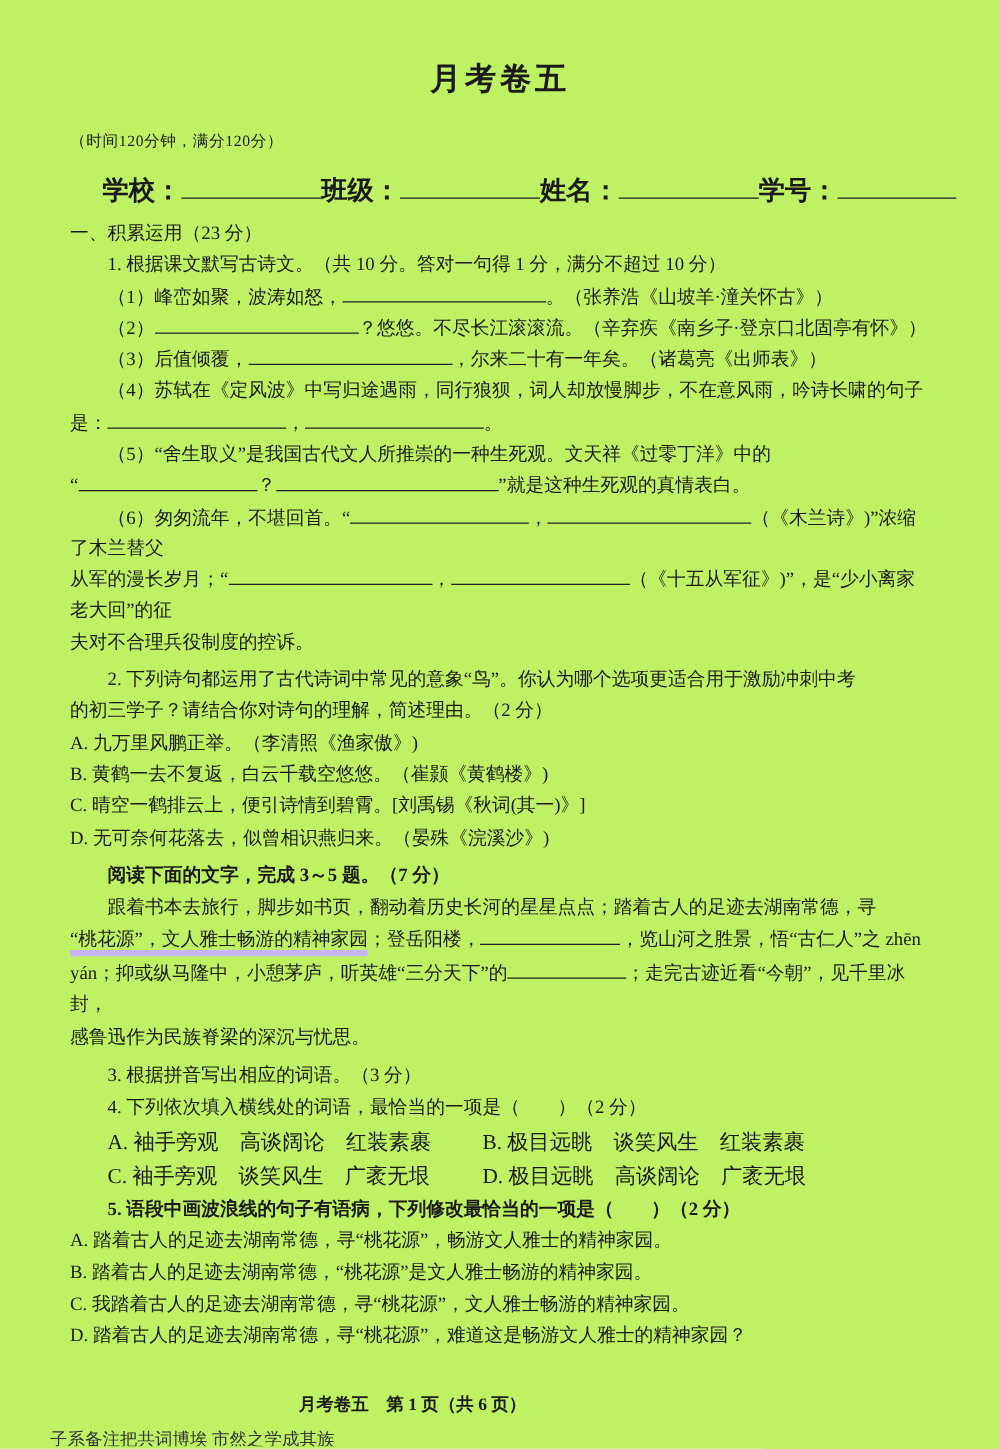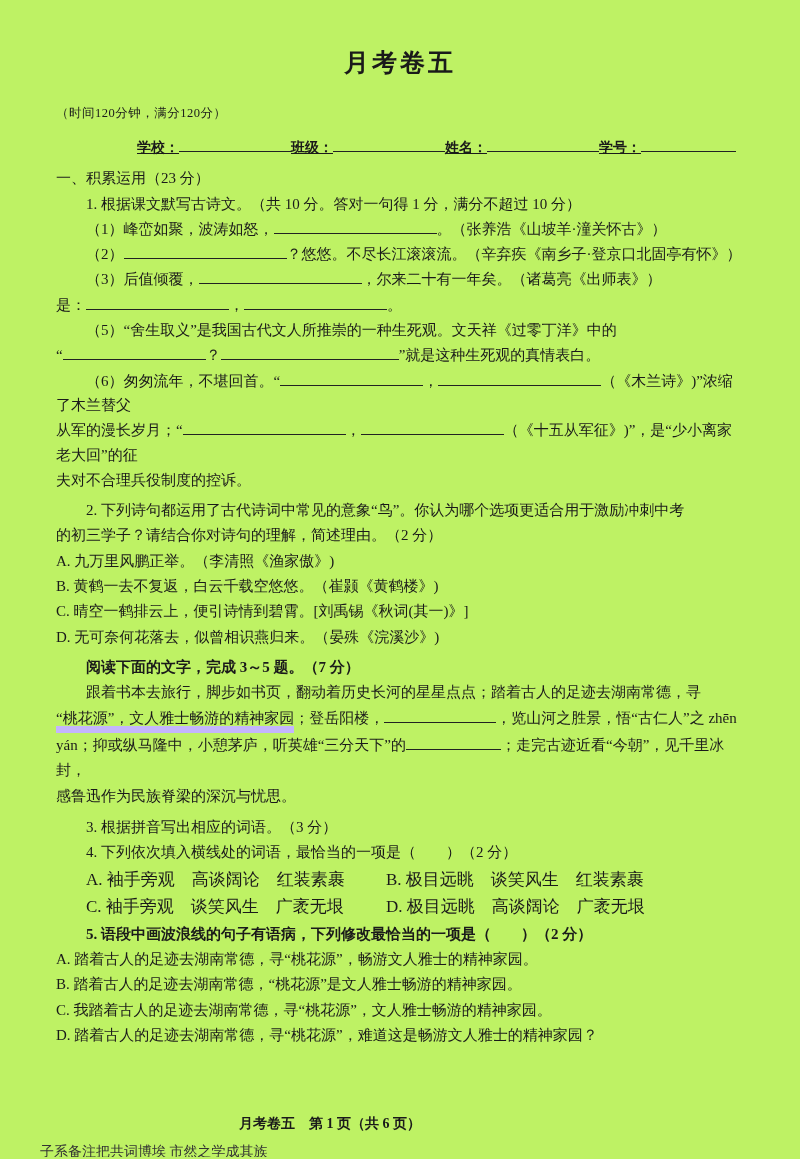--- a/index.html
+++ b/index.html
@@ -31,27 +31,26 @@
     margin: 18px 0 0 0;
     font-family: "Liberation Serif", "DejaVu Serif", serif;
   }
   .subtitle {
     font-size: 12.5px;
     margin-top: 26px;
     letter-spacing: 0.5px;
   }
   .infoline {
     margin-top: 16px;
-    font-size: 14px;
+    font-size: 21px;
     display: flex;
-    justify-content: flex-end;
+    justify-content: space-between;
     align-items: flex-end;
     padding: 0 8px 0 26px;
     font-weight: bold;
-    text-decoration: underline;
   }
   .infoline .field {
     white-space: nowrap;
   }
   .blank {
     display: inline-block;
     border-bottom: 1px solid #222;
     height: 0.95em;
     vertical-align: baseline;
   }
@@ -85,21 +84,21 @@
     text-indent: 30px;
   }
   .bold { font-weight: bold; }
   .passage p {
     font-size: 15px;
     line-height: 1.68;
     margin: 1px 0;
   }
   .passage p.first { text-indent: 30px; }
   .wavy {
-    border-bottom: 7px solid #c4b5fd;
+    border-bottom: 5px solid #c4b5fd;
   }
   .opts-row {
     display: flex;
     font-size: 17px;
     line-height: 1.62;
     text-indent: 0;
     padding-left: 30px;
   }
   .opts-row .c1 { width: 300px; }
   .opts-row .c2 { flex: 1; }
@@ -149,20 +148,23 @@
   </p>
 
   <p class="q ind">
     <span>（2）</span><span class="blank b160"></span><span>？悠悠。不尽长江滚滚流。（辛弃疾《南乡子·登京口北固亭有怀》）</span>
   </p>
 
   <p class="q ind">
     <span>（3）</span><span>后值倾覆，</span><span class="blank b160"></span><span>，尔来二十有一年矣。（诸葛亮《出师表》）</span>
   </p>
 
+  <p class="q ind">
+    <span>（4）</span><span>苏轼在《定风波》中写归途遇雨，同行狼狈，词人却放慢脚步，不在意风雨，吟诗长啸的句子</span>
+  </p>
   <p class="q hang">
     <span>是：</span><span class="blank b140"></span>，<span class="blank b140"></span><span>。</span>
   </p>
 
   <p class="q ind">
     <span>（5）</span><span>“舍生取义”是我国古代文人所推崇的一种生死观。文天祥《过零丁洋》中的</span>
   </p>
   <p class="q hang">
     <span>“</span><span class="blank b140"></span>？<span class="blank b175"></span><span>”就是这种生死观的真情表白。</span>
   </p>

